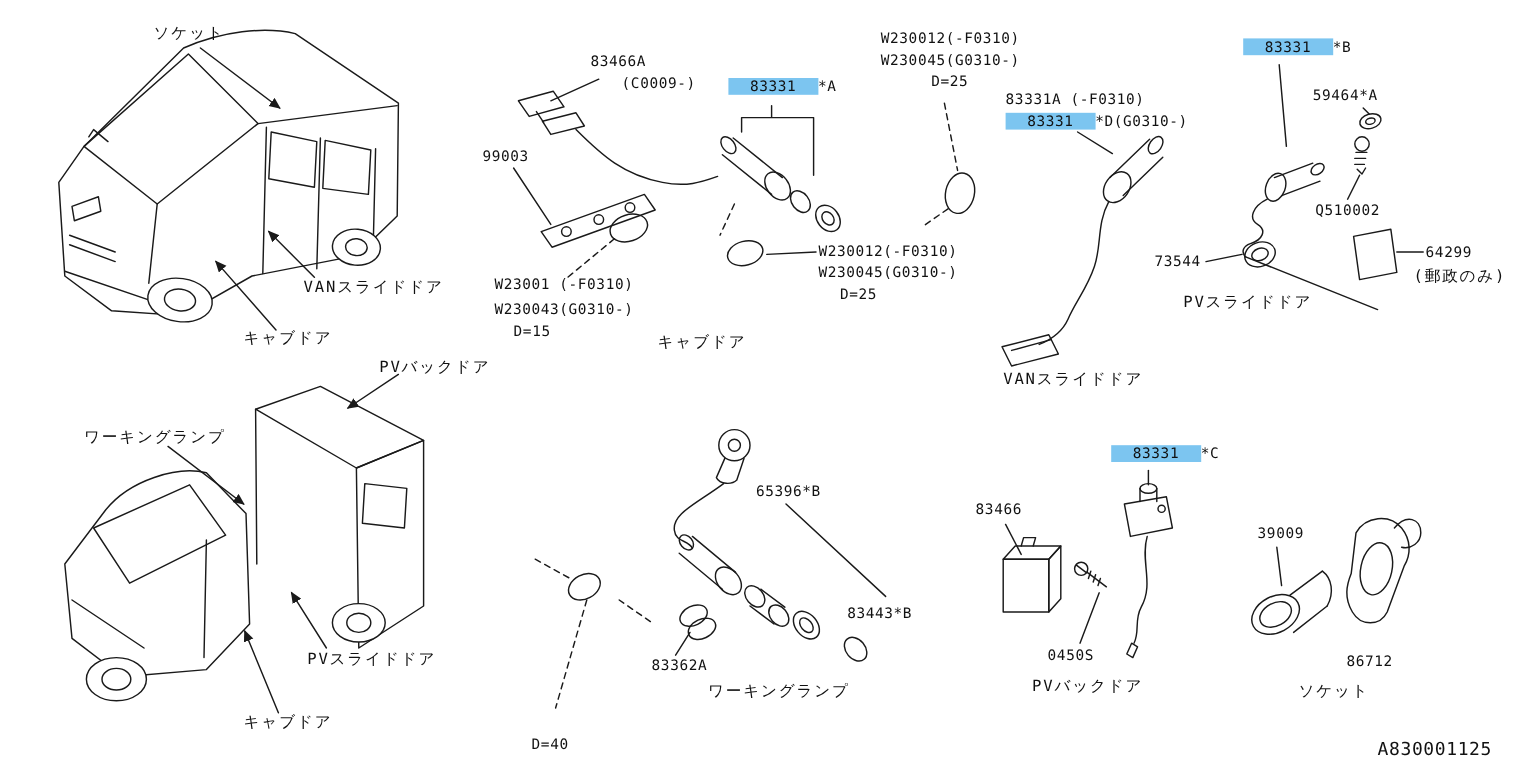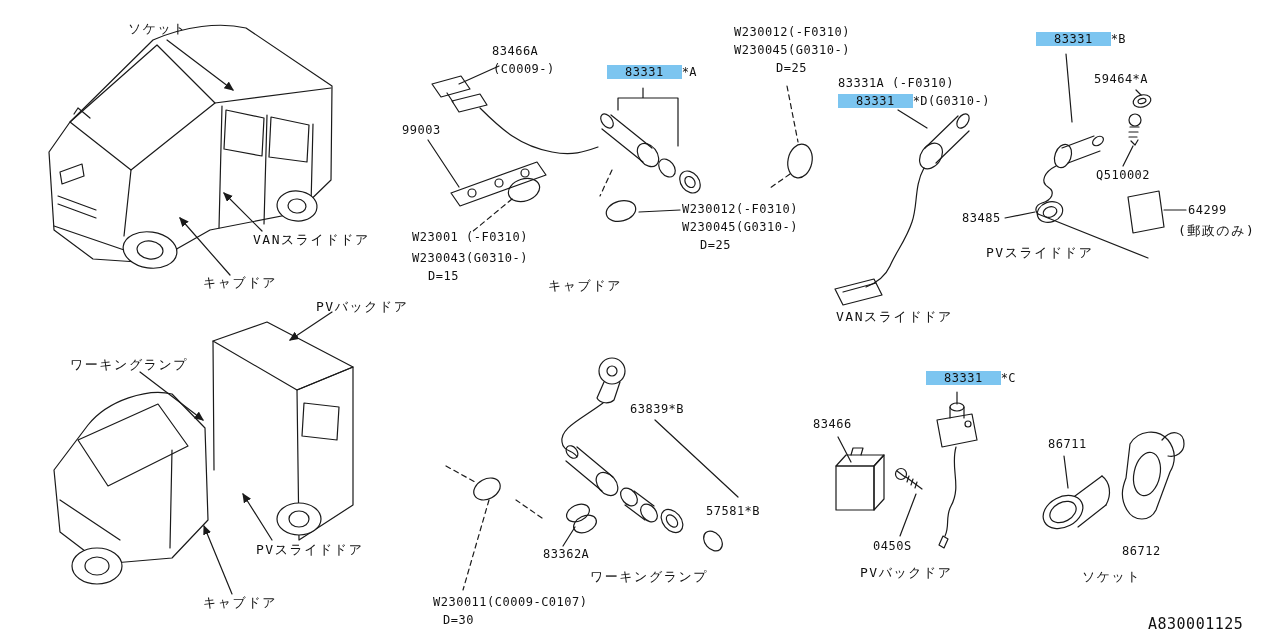--- a/index.html
+++ b/index.html
@@ -206,21 +206,21 @@
       <path d="M1130,444 C1138,430 1158,428 1168,440 C1176,450 1176,462 1170,472 L1156,510 C1150,522 1134,522 1127,510 C1120,498 1122,488 1126,478 Z"></path>
       <ellipse cx="1147" cy="474" rx="13" ry="22" transform="rotate(12 1147 474)"></ellipse>
       <path d="M1162,440 C1172,428 1184,432 1184,444 C1184,452 1176,458 1168,456"></path>
     </g>
   </g>
 </svg>
 
 <div class="lbl jp" style="left:128px;top:22px">ソケット</div>
 
 <div class="lbl" style="left:492px;top:45px">83466A</div>
-<div class="lbl" style="left:493px;top:63px">(C0009-)</div>
+<div class="lbl" style="left:518px;top:63px">(C0009-)</div>
 
 <div class="lbl" style="left:734px;top:26px">W230012(-F0310)</div>
 <div class="lbl" style="left:734px;top:44px">W230045(G0310-)</div>
 <div class="lbl" style="left:776px;top:62px">D=25</div>
 
 <div class="lbl" style="left:1036px;top:33px">
   <span class="hl" style="background: rgb(124, 197, 240);">83331</span><span>*B</span>
 </div>
 
 <div class="lbl" style="left:607px;top:66px">
@@ -233,52 +233,51 @@
 </div>
 
 <div class="lbl" style="left:1094px;top:73px">59464*A</div>
 <div class="lbl" style="left:402px;top:124px">99003</div>
 <div class="lbl" style="left:1096px;top:169px">Q510002</div>
 
 <div class="lbl" style="left:682px;top:203px">W230012(-F0310)</div>
 <div class="lbl" style="left:682px;top:221px">W230045(G0310-)</div>
 <div class="lbl" style="left:700px;top:239px">D=25</div>
 
-<div class="lbl" style="left:962px;top:212px">83485</div>
+<div class="lbl" style="left:962px;top:212px">73544</div>
 <div class="lbl" style="left:1188px;top:204px">64299</div>
 <div class="lbl jp" style="left:1178px;top:224px">(郵政のみ)</div>
 <div class="lbl jp" style="left:986px;top:246px">PVスライドドア</div>
 
 <div class="lbl jp" style="left:253px;top:233px">VANスライドドア</div>
 <div class="lbl" style="left:412px;top:231px">W23001 (-F0310)</div>
 <div class="lbl" style="left:412px;top:252px">W230043(G0310-)</div>
 <div class="lbl" style="left:428px;top:270px">D=15</div>
 <div class="lbl jp" style="left:203px;top:276px">キャブドア</div>
 <div class="lbl jp" style="left:548px;top:279px">キャブドア</div>
 <div class="lbl jp" style="left:836px;top:310px">VANスライドドア</div>
 
 <div class="lbl jp" style="left:316px;top:300px">PVバックドア</div>
 <div class="lbl jp" style="left:70px;top:358px">ワーキングランプ</div>
 
-<div class="lbl" style="left:630px;top:403px">63839*B</div>
+<div class="lbl" style="left:630px;top:403px">65396*B</div>
 
 <div class="lbl" style="left:926px;top:372px">
   <span class="hl" style="background: rgb(124, 197, 240);">83331</span><span>*C</span>
 </div>
 
 <div class="lbl" style="left:813px;top:418px">83466</div>
-<div class="lbl" style="left:1048px;top:438px">86711</div>
-<div class="lbl" style="left:706px;top:505px">57581*B</div>
+<div class="lbl" style="left:1048px;top:438px">39009</div>
+<div class="lbl" style="left:706px;top:505px">83443*B</div>
 <div class="lbl" style="left:543px;top:548px">83362A</div>
 <div class="lbl jp" style="left:590px;top:570px">ワーキングランプ</div>
 <div class="lbl" style="left:873px;top:540px">0450S</div>
 <div class="lbl jp" style="left:860px;top:566px">PVバックドア</div>
 <div class="lbl" style="left:1122px;top:545px">86712</div>
 <div class="lbl jp" style="left:1082px;top:570px">ソケット</div>
 
 <div class="lbl jp" style="left:256px;top:543px">PVスライドドア</div>
 <div class="lbl jp" style="left:203px;top:596px">キャブドア</div>
-<div class="lbl" style="left:433px;top:596px">W230011(C0009-C0107)</div>
-<div class="lbl" style="left:443px;top:614px">D=30</div>
+<div class="lbl" style="left:443px;top:614px">D=40</div>
 
 <div class="lbl code" style="left:1148px;top:616px">A830001125</div>
 
 </div>
 
 </body></html>

